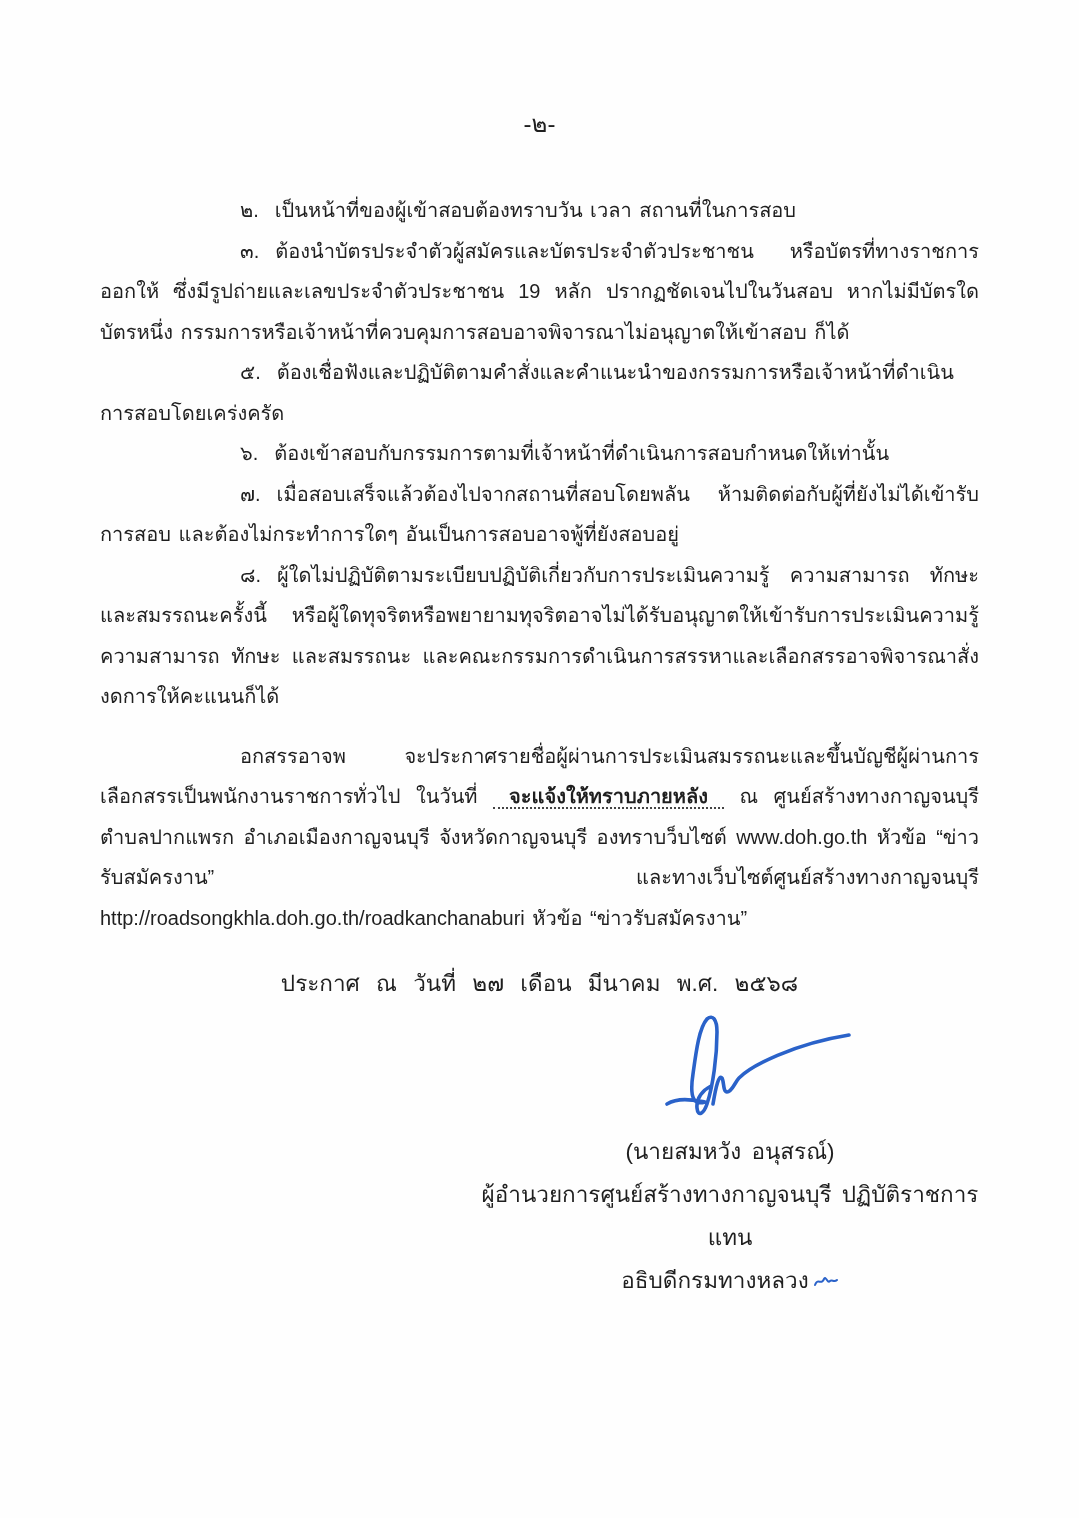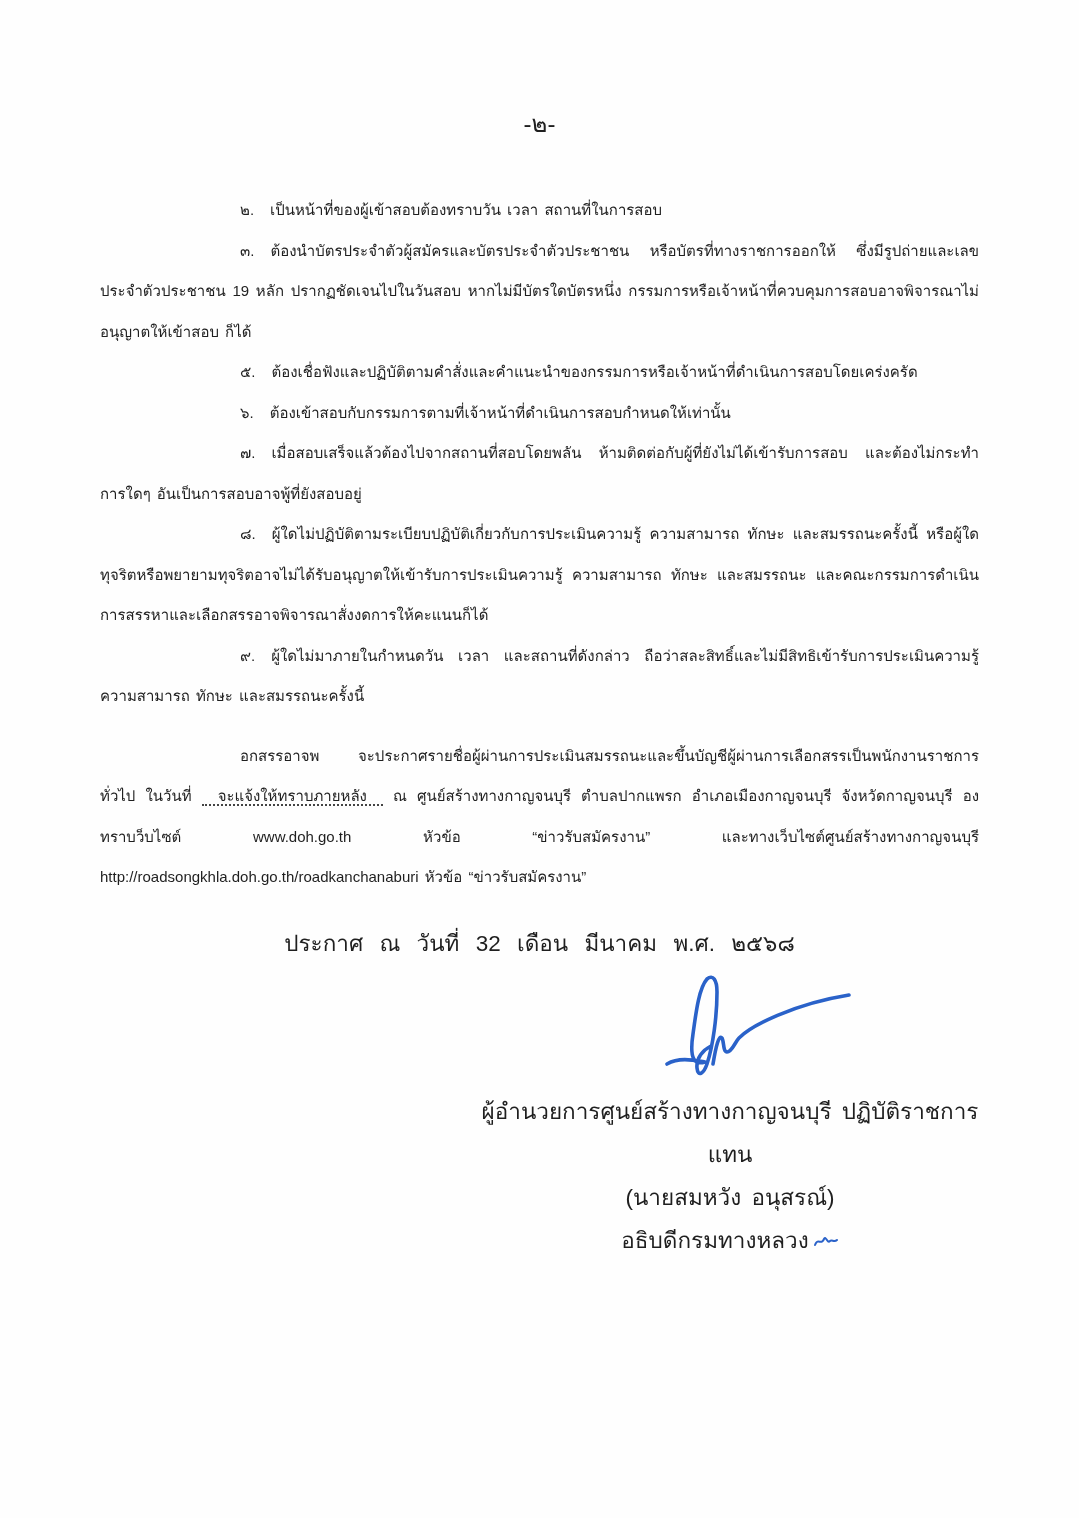--- a/index.html
+++ b/index.html
@@ -20,34 +20,34 @@
     color: #1f1f1f;
   }
   .page-number {
     text-align: center;
     font-size: 24px;
     line-height: 40px;
     margin: 0 0 46px 0;
   }
   .body-text p {
     margin: 0;
-    font-size: 15px;
+    font-size: 20px;
     line-height: 40.5px;
     text-align: justify;
     text-indent: 140px;
     word-spacing: 2px;
   }
   .body-text .num {
     margin-right: 16px;
   }
   .closing-para {
     margin-top: 19px !important;
   }
   .blank-fill {
-    font-weight: normal;
+    font-weight: bold;
     border-bottom: 2px dotted #444;
     padding: 0 16px;
   }
   .date-line {
     margin: 26px 0 0 0;
     font-size: 22.5px;
     line-height: 40px;
     text-align: center;
     word-spacing: 10px;
   }
@@ -79,36 +79,35 @@
 
   <div class="page-number">-๒-</div>
 
   <div class="body-text">
     <p><span class="num">๒.</span><span>เป็นหน้าที่ของผู้เข้าสอบต้องทราบวัน เวลา สถานที่ในการสอบ</span></p>
     <p><span class="num">๓.</span><span>ต้องนำบัตรประจำตัวผู้สมัครและบัตรประจำตัวประชาชน หรือบัตรที่ทางราชการออกให้ ซึ่งมีรูปถ่ายและเลขประจำตัวประชาชน 19 หลัก ปรากฏชัดเจนไปในวันสอบ หากไม่มีบัตรใดบัตรหนึ่ง กรรมการหรือเจ้าหน้าที่ควบคุมการสอบอาจพิจารณาไม่อนุญาตให้เข้าสอบ ก็ได้</span></p>
     <p><span class="num">๕.</span><span>ต้องเชื่อฟังและปฏิบัติตามคำสั่งและคำแนะนำของกรรมการหรือเจ้าหน้าที่ดำเนินการสอบโดยเคร่งครัด</span></p>
     <p><span class="num">๖.</span><span>ต้องเข้าสอบกับกรรมการตามที่เจ้าหน้าที่ดำเนินการสอบกำหนดให้เท่านั้น</span></p>
     <p><span class="num">๗.</span><span>เมื่อสอบเสร็จแล้วต้องไปจากสถานที่สอบโดยพลัน ห้ามติดต่อกับผู้ที่ยังไม่ได้เข้ารับการสอบ และต้องไม่กระทำการใดๆ อันเป็นการสอบอาจพู้ที่ยังสอบอยู่</span></p>
     <p><span class="num">๘.</span><span>ผู้ใดไม่ปฏิบัติตามระเบียบปฏิบัติเกี่ยวกับการประเมินความรู้ ความสามารถ ทักษะ และสมรรถนะครั้งนี้ หรือผู้ใดทุจริตหรือพยายามทุจริตอาจไม่ได้รับอนุญาตให้เข้ารับการประเมินความรู้ ความสามารถ ทักษะ และสมรรถนะ และคณะกรรมการดำเนินการสรรหาและเลือกสรรอาจพิจารณาสั่งงดการให้คะแนนก็ได้</span></p>
-    <p><span class="num">๙.</span><span>ผู้ใดไม่มาภายในกำหนดวัน เวลา และสถานที่ดังกล่าว ถือว่าสละสิทธิ์และไม่มีสิทธิเข้ารับการประเมินความรู้ ความสามารถ ทักษะ และสมรรถนะครั้งนี้</span></p>
 
     <p class="closing-para"><span>อกสรรอาจพ จะประกาศรายชื่อผู้ผ่านการประเมินสมรรถนะและขึ้นบัญชีผู้ผ่านการเลือกสรรเป็นพนักงานราชการทั่วไป ในวันที่</span>
       <span class="blank-fill">จะแจ้งให้ทราบภายหลัง</span>
       <span>ณ ศูนย์สร้างทางกาญจนบุรี ตำบลปากแพรก อำเภอเมืองกาญจนบุรี จังหวัดกาญจนบุรี องทราบว็บไซต์ www.doh.go.th หัวข้อ “ข่าวรับสมัครงาน” และทางเว็บไซต์ศูนย์สร้างทางกาญจนบุรี http://roadsongkhla.doh.go.th/roadkanchanaburi หัวข้อ “ข่าวรับสมัครงาน”</span></p>
   </div>
 
-  <p class="date-line">ประกาศ ณ วันที่ 32 เดือน มีนาคม พ.ศ. ๒๕๖๘</p>
+  <p class="date-line">ประกาศ ณ วันที่ ๒๗ เดือน มีนาคม พ.ศ. ๒๕๖๘</p>
 
   <div class="sign-block">
     <svg class="signature-svg" width="210" height="118" viewBox="0 0 210 118">
       <g fill="none" stroke="#2a62c9" stroke-width="3.6" stroke-linecap="round" stroke-linejoin="round">
         <path d="M14,92 C26,85 40,88 52,90 C42,93 36,88 40,62 C43,40 46,16 54,7 C60,2 64,8 64,20 C64,44 60,74 54,92 C51,101 45,106 44,96 C43,86 50,78 58,74"></path>
         <path d="M60,92 C63,74 66,62 69,66 C71,69 70,80 74,80 C79,80 82,70 86,66 C98,54 140,32 196,23"></path>
       </g>
     </svg>
+    <p>(นายสมหวัง อนุสรณ์)</p>
     <p>ผู้อำนวยการศูนย์สร้างทางกาญจนบุรี ปฏิบัติราชการแทน</p>
-    <p>(นายสมหวัง อนุสรณ์)</p>
     <p><span>อธิบดีกรมทางหลวง</span><svg class="initial-mark-svg" width="26" height="18" viewBox="0 0 26 18">
           <path d="M2,13 C5,5 8,14 11,7 C13,3 14,12 17,9 C19,7 21,11 24,8" fill="none" stroke="#2a62c9" stroke-width="2" stroke-linecap="round"></path>
         </svg></p>
   </div>
 
 </div>
 
 </body></html>

